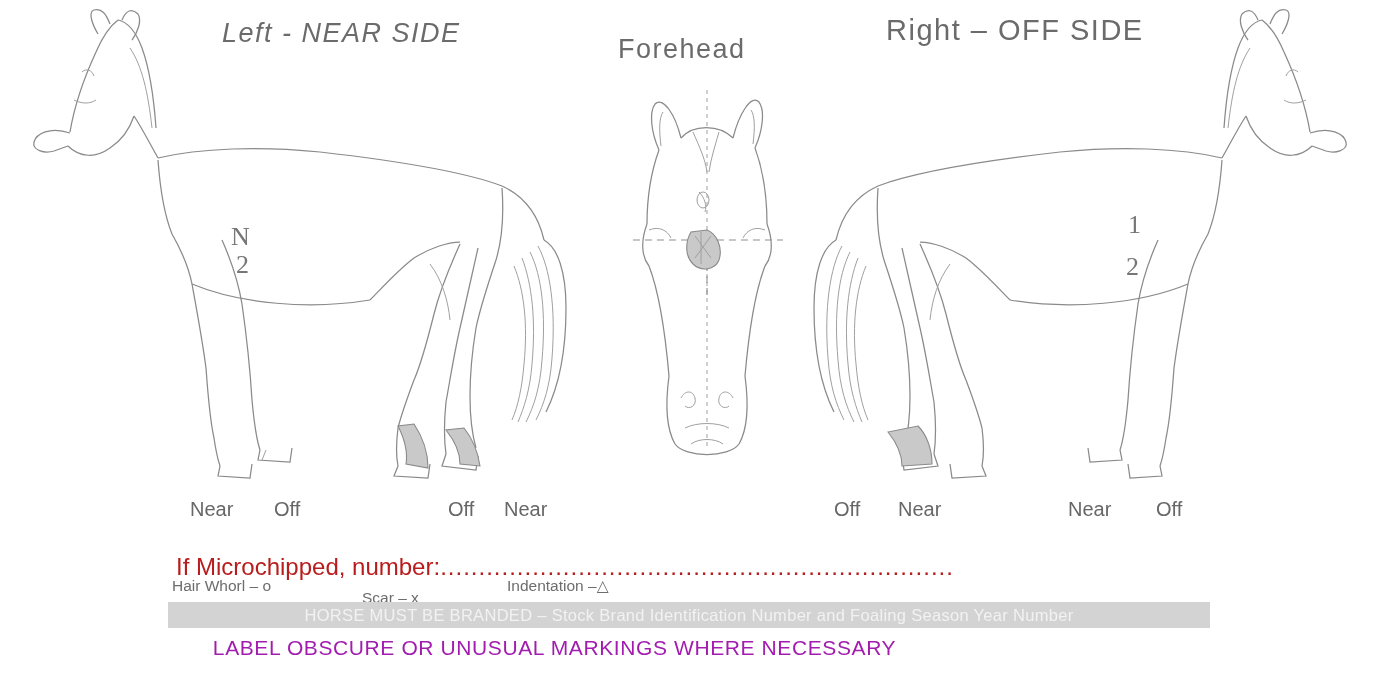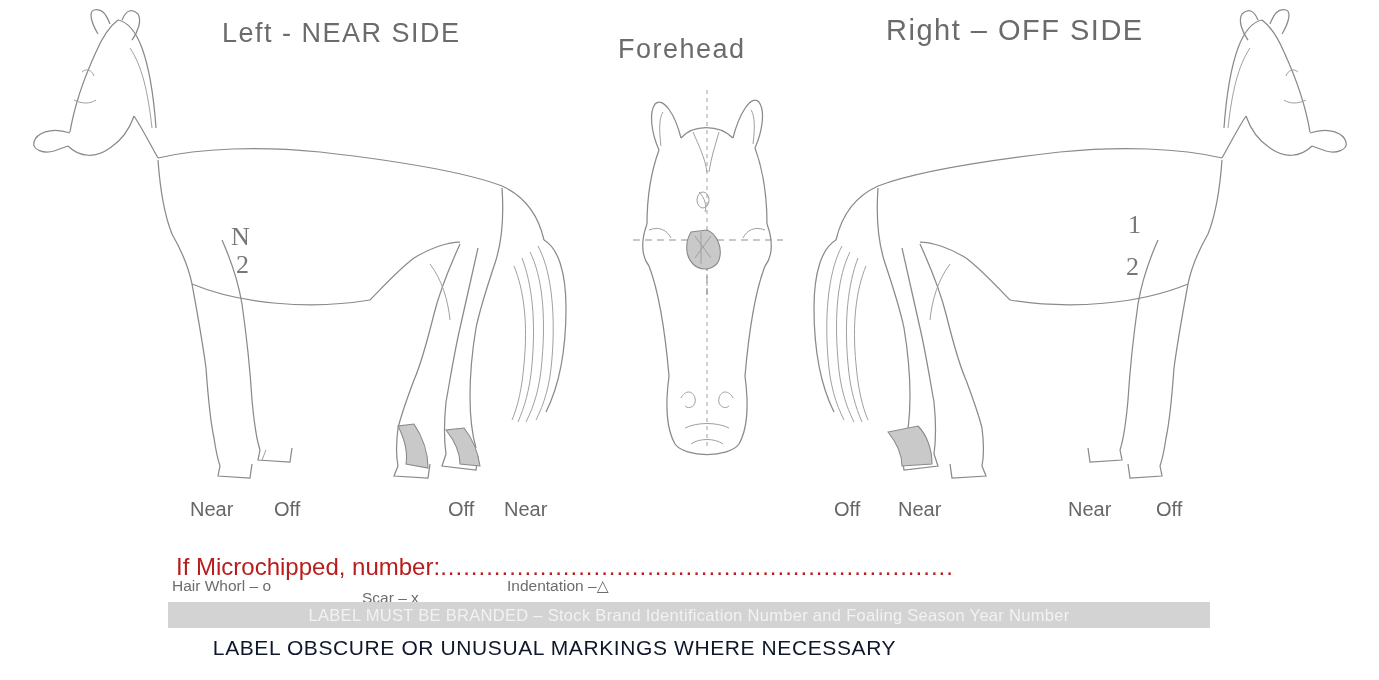--- a/index.html
+++ b/index.html
@@ -21,21 +21,21 @@
   }
 
   
   .col-title {
     position: absolute;
     font-size: 27px;
     letter-spacing: 1.5px;
     color: #6b6b6b;
     white-space: nowrap;
   }
-  #title-left  { left: 222px; top: 18px; }
+  #title-left  { left: 222px; top: 18px; font-style: italic; }
   #title-mid   { left: 618px; top: 34px; }
   #title-right { left: 886px; top: 14px; font-size: 29px; text-align: center; }
 
   
   .hoof-label {
     position: absolute;
     font-size: 20px;
     color: #676767;
     white-space: nowrap;
   }
@@ -83,21 +83,21 @@
     overflow: hidden;
   }
   .bottom-note {
     position: absolute;
     left: 0;
     top: 636px;
     width: 1109px;
     text-align: center;
     font-size: 21px;
     letter-spacing: 0.6px;
-    color: #0f172a;
+    color: #a21caf;
     white-space: nowrap;
   }
 
   
   .mark-text {
     position: absolute;
     font-size: 26px;
     color: #777;
     font-family: "Liberation Serif", serif;
   }
@@ -301,17 +301,17 @@
   <div class="microchip-line">
     <span>If Microchipped, number:</span><span class="dots">...................................................................</span>
   </div>
 
   <div class="legend-row">
     <span class="l2">Hair Whorl – o</span>
     <span class="l3">Scar – x</span>
     <span class="l4"><span>Indentation –</span><span>△</span></span>
   </div>
 
-  <div class="brand-bar">LABEL MUST BE BRANDED – Stock Brand Identification Number and Foaling Season Year Number</div>
+  <div class="brand-bar">HORSE MUST BE BRANDED – Stock Brand Identification Number and Foaling Season Year Number</div>
 
   <div class="bottom-note">LABEL OBSCURE OR UNUSUAL MARKINGS WHERE NECESSARY</div>
 
 </div>
 
 </body></html>

